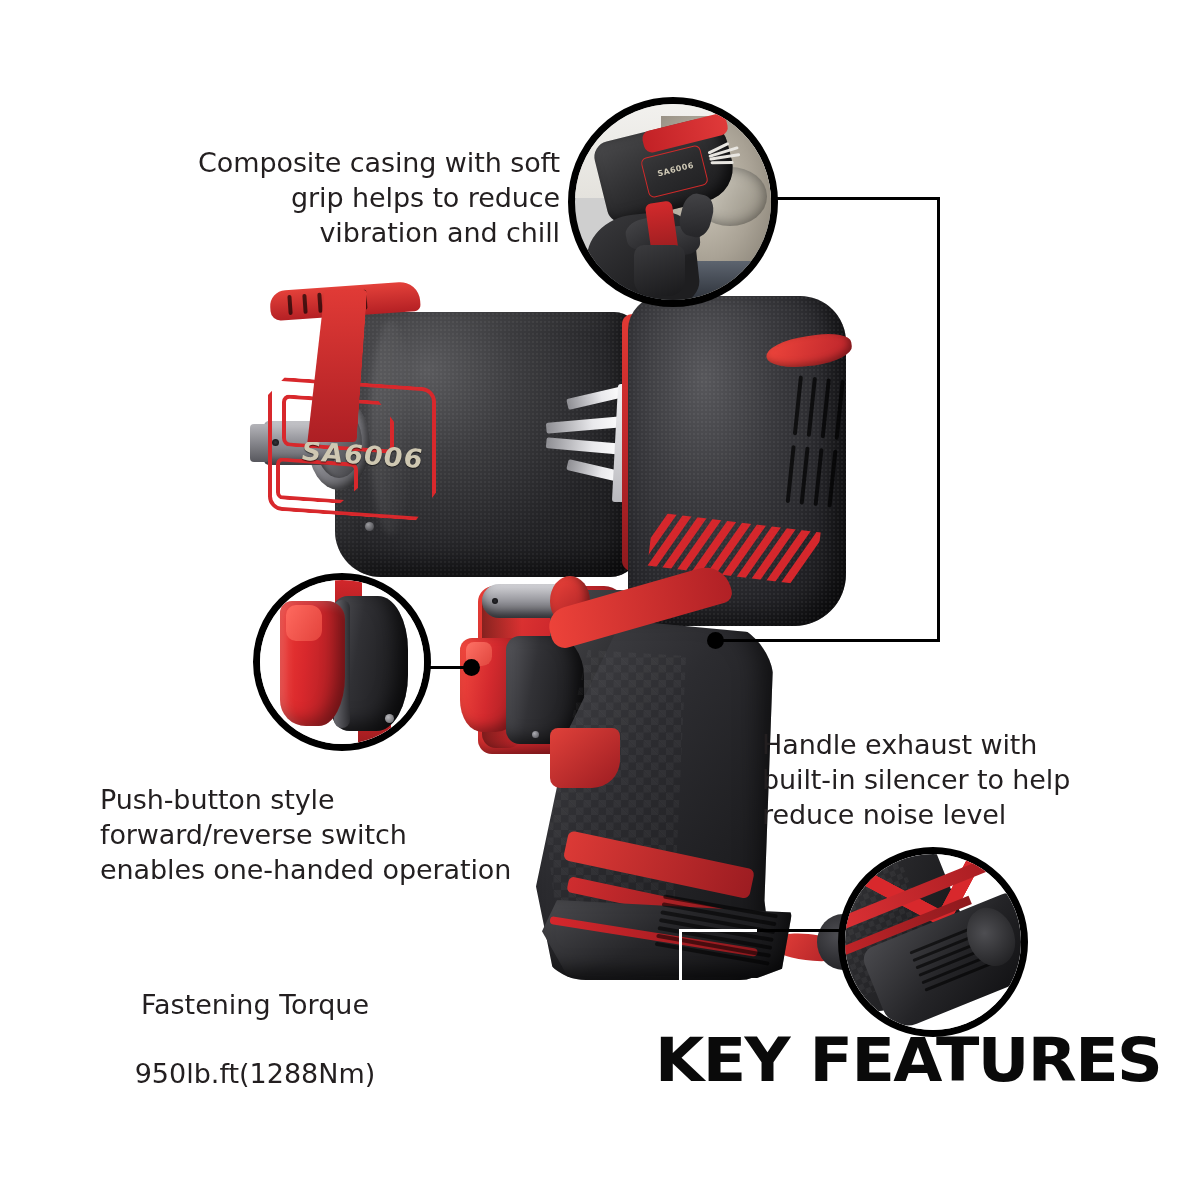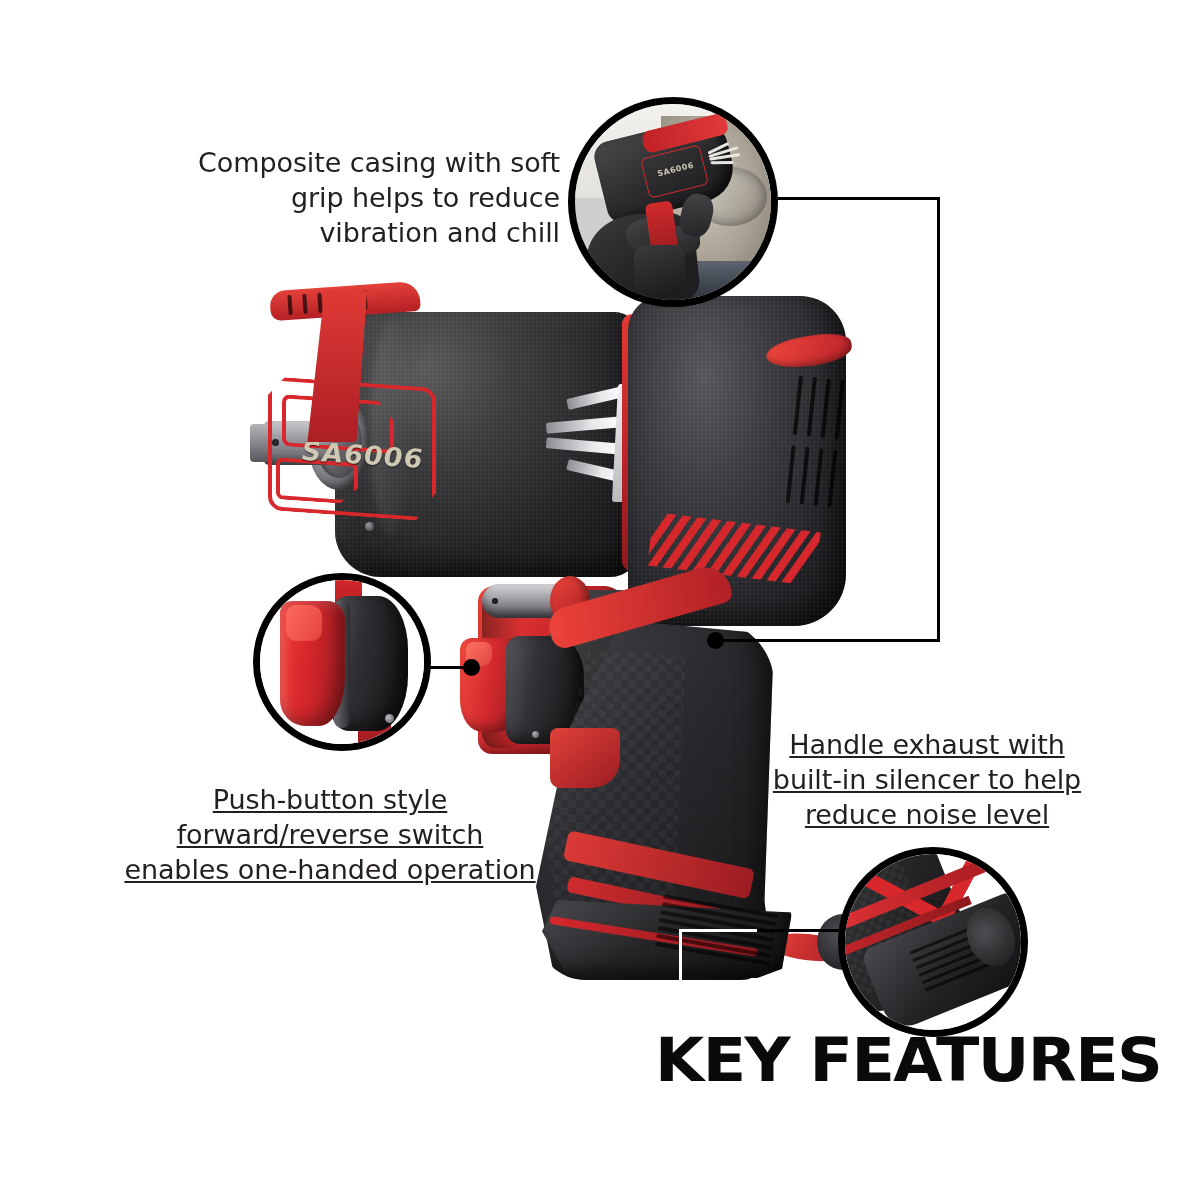--- a/index.html
+++ b/index.html
@@ -20,21 +20,21 @@
   .callout {
     position: absolute;
     color: #231f20;
     font-size: 27px;
     line-height: 1.30;
     font-weight: 400;
     letter-spacing: -0.1px;
     white-space: pre-line;
   }
   .callout.right-al { text-align: right; }
-  .callout.center-al { text-align: center; text-decoration: underline; }
+  .callout.center-al { text-align: left; }
 
   .spec {
     position: absolute;
     color: #231f20;
     font-size: 27px;
     line-height: 1.28;
     text-align: center;
     white-space: pre-line;
   }
 
@@ -746,19 +746,23 @@
 enables one-handed operation</div>
 
   <div class="callout right-al" style="left:160px; top:145px; width:400px;">Composite casing with soft
 grip helps to reduce
 vibration and chill</div>
 
   <div class="callout center-al" style="left:762px; top:727px; width:330px;">Handle exhaust with
 built-in silencer to help
 reduce noise level</div>
 
+  <div class="spec" style="left:95px; top:953px; width:320px;">
+    <div>Fastening Torque</div>
+    <div>950lb.ft(1288Nm)</div>
+  </div>
 
   <div class="spec" style="left:88px; top:1035px; width:320px;">
   </div>
 
   <div id="key-features">KEY FEATURES</div>
 
 </div>
 
 </body></html>

